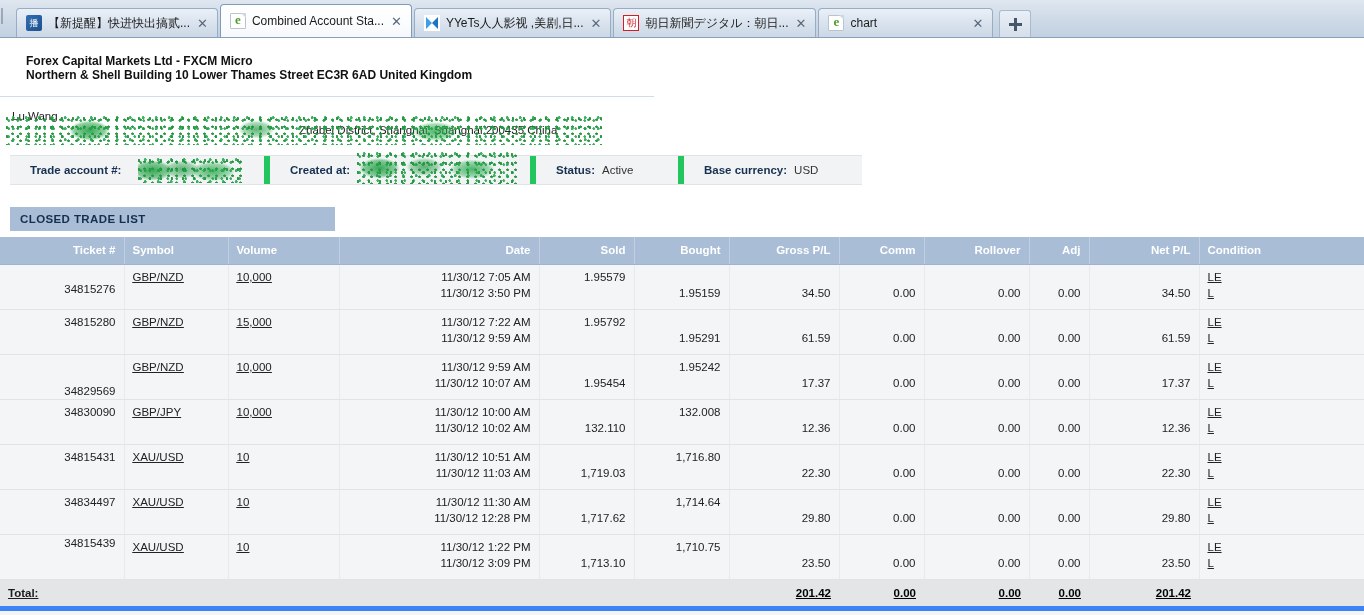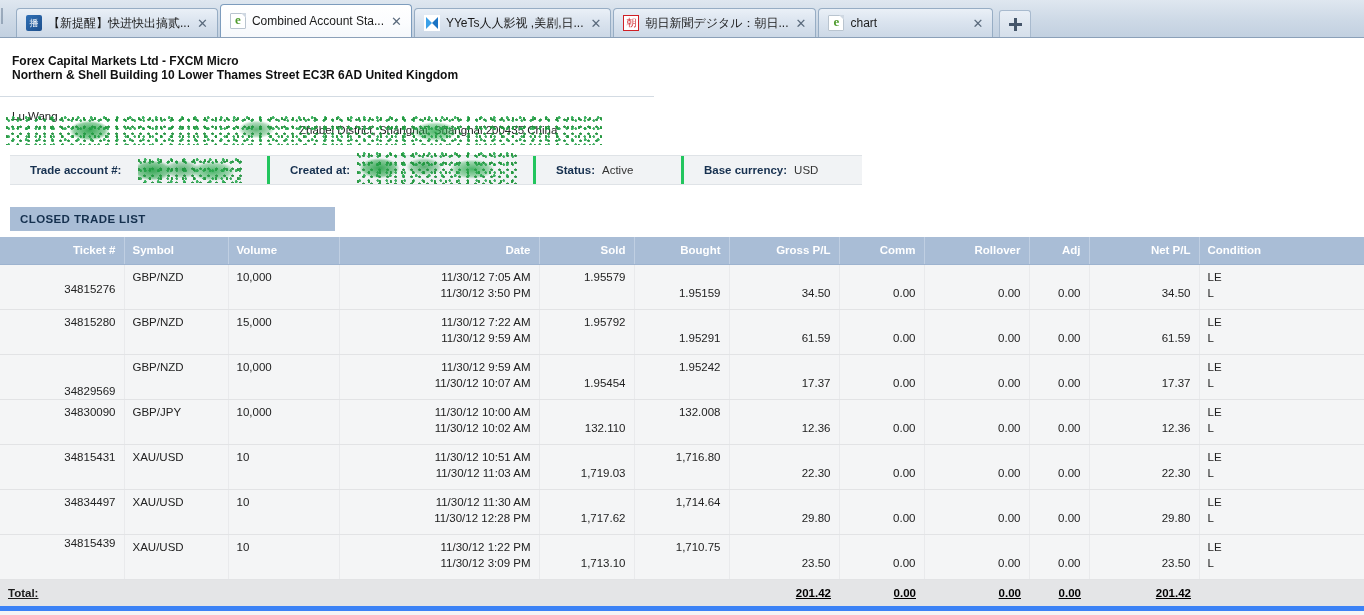--- a/index.html
+++ b/index.html
@@ -155,21 +155,21 @@
   }
   .newtab .plus::before { left: 5px; top: 0; width: 3px; height: 13px; }
   .newtab .plus::after  { top: 5px; left: 0; height: 3px; width: 13px; }
 
   
   .page {
     position: relative;
     padding: 0;
   }
   .broker {
-    margin: 16px 0 0 12px;
+    margin: 16px 0 0 26px;
     font-size: 12px;
     font-weight: bold;
     color: #111;
     line-height: 14px;
   }
   .rule {
     height: 1px;
     background: #d3dbe3;
     margin: 14px 0 0 0;
     width: 654px;
@@ -220,21 +220,21 @@
     background: #f1f3f5;
     border-top: 1px solid #dfe3e7;
     border-bottom: 1px solid #dfe3e7;
     position: relative;
   }
   .infocell {
     display: flex;
     align-items: center;
     gap: 7px;
     padding: 0 14px 0 20px;
-    border-right: 3px solid #22c55e;
+    border-right: 6px solid #22c55e;
     font-size: 11.5px;
     position: relative;
     box-sizing: border-box;
   }
   .infocell:last-child { border-right: none; }
   .infocell .lbl { font-weight: bold; color: #16304f; white-space: nowrap; }
   .infocell .val { color: #333; white-space: nowrap; }
 
   
   .section-title {
@@ -284,21 +284,21 @@
     color: #222;
     vertical-align: top;
     box-sizing: border-box;
     white-space: nowrap;
   }
   table.trades tbody td:last-child { border-right: none; }
   .cell-lines { display: flex; flex-direction: column; justify-content: center; height: 40px; line-height: 16px; }
   .cell-top { display: block; }
   .cell-bot { display: block; }
   .ta-r { text-align: right; }
-  .ta-l { text-align: left; }
+  .ta-l { text-align: left; text-decoration: underline; }
   .line-blank { visibility: hidden; }
 
   tr.total-row td {
     background: #e4e5e7;
     font-weight: bold;
     height: 26px;
     line-height: 26px;
     padding: 0 8px;
     border-right: none;
     border-bottom: 5px solid #3b82f6;

